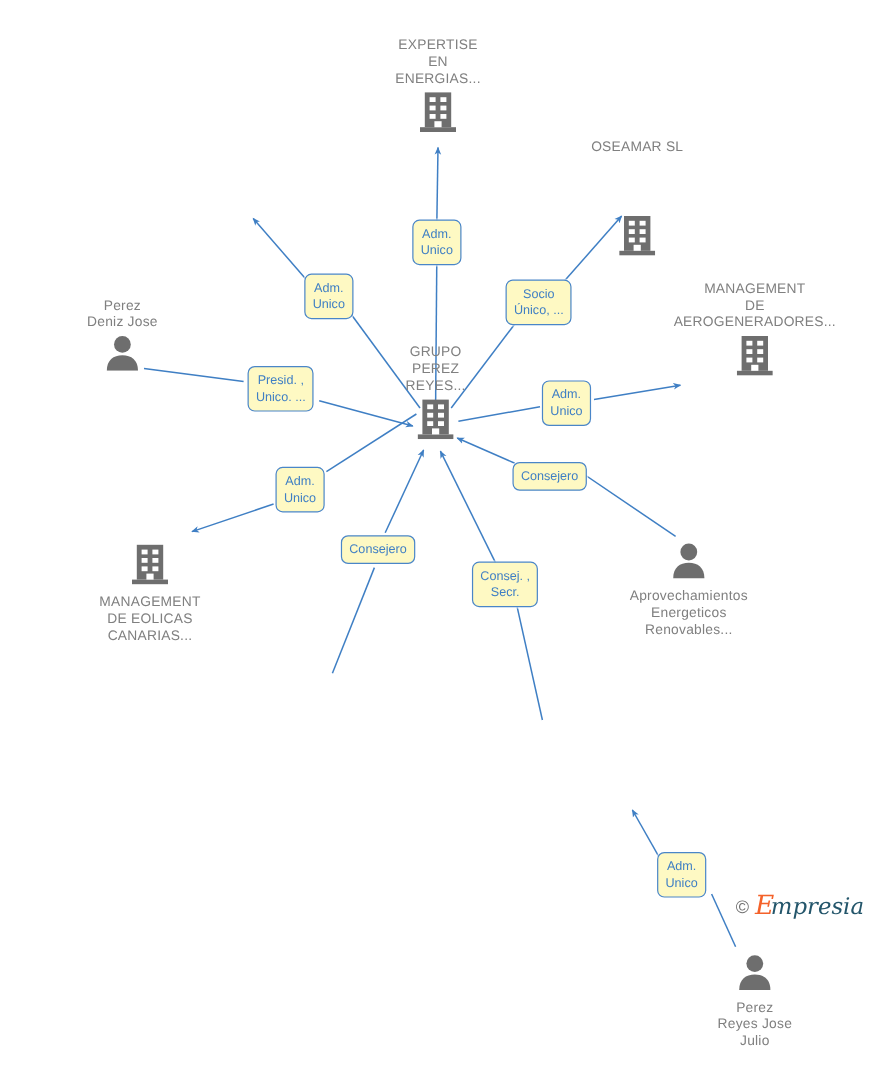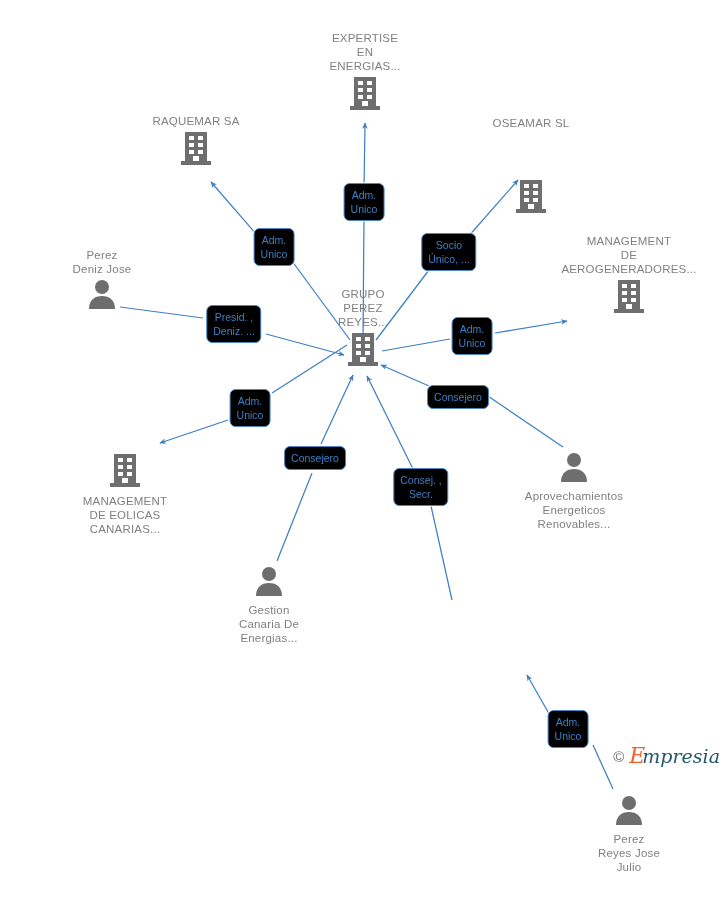--- a/index.html
+++ b/index.html
@@ -37,21 +37,21 @@
     letter-spacing:.3px;
   }
   .node .ico{display:block;}
   .node.label-top .cap{margin-bottom:3px;}
   .node.label-bottom .cap{margin-top:3px;}
 
   
   .elabel{
     position:absolute;
     box-sizing:border-box;
-    background:#000000;
+    background:#fef9c3;
     border:1.3px solid #4a86c8;
     border-radius:6px;
     color:#3f7fc4;
     font-size:10.5px;
     line-height:14px;
     text-align:center;
     padding:4px 6px;
     transform:translate(-50%,-50%);
     white-space:pre-line;
     box-shadow:0 0 0 1px rgba(255,255,255,.6);
@@ -138,40 +138,20 @@
         <rect x="8" y="12" width="5" height="4"></rect>
             <rect x="17" y="12" width="5" height="4"></rect>
         <rect x="8" y="19" width="5" height="4"></rect>
             <rect x="17" y="19" width="5" height="4"></rect>
         <rect x="12" y="25" width="6" height="5"></rect>
       </g>
         </svg>
     </span>
   </div>
 
-  <div class="node label-top" style="left:196px;top:114px;">
-    <span class="cap">RAQUEMAR SA</span>
-    <span class="ico">
-      <svg width="30" height="34" viewBox="0 0 30 34">
-          <g fill="#6e6e6e">
-        <rect x="4" y="1" width="22" height="29"></rect>
-            <rect x="0" y="30" width="30" height="4"></rect>
-      </g>
-          <g fill="#ffffff">
-        <rect x="8" y="5" width="5" height="4"></rect>
-            <rect x="17" y="5" width="5" height="4"></rect>
-        <rect x="8" y="12" width="5" height="4"></rect>
-            <rect x="17" y="12" width="5" height="4"></rect>
-        <rect x="8" y="19" width="5" height="4"></rect>
-            <rect x="17" y="19" width="5" height="4"></rect>
-        <rect x="12" y="25" width="6" height="5"></rect>
-      </g>
-        </svg>
-    </span>
-  </div>
 
   <div class="node label-top" style="left:531px;top:116px;gap:46px;">
     <span class="cap">OSEAMAR SL</span>
     <span class="ico">
       <svg width="30" height="34" viewBox="0 0 30 34">
           <g fill="#6e6e6e">
         <rect x="4" y="1" width="22" height="29"></rect>
             <rect x="0" y="30" width="30" height="4"></rect>
       </g>
           <g fill="#ffffff">
@@ -276,33 +256,20 @@
         <circle cx="16" cy="8" r="7"></circle>
         <path d="M3,30 C3,21 8.5,17 16,17 C23.5,17 29,21 29,30 Z"></path>
       </g>
         </svg>
     </span>
     <span class="cap">Aprovechamientos
 Energeticos
 Renovables...</span>
   </div>
 
-  <div class="node label-bottom" style="left:269px;top:566px;">
-    <span class="ico">
-      <svg width="32" height="30" viewBox="0 0 32 30">
-          <g fill="#6e6e6e">
-        <circle cx="16" cy="8" r="7"></circle>
-        <path d="M3,30 C3,21 8.5,17 16,17 C23.5,17 29,21 29,30 Z"></path>
-      </g>
-        </svg>
-    </span>
-    <span class="cap">Gestion
-Canaria De
-Energias...</span>
-  </div>
 
 
   <div class="node label-bottom" style="left:629px;top:795px;">
     <span class="ico">
       <svg width="32" height="30" viewBox="0 0 32 30">
           <g fill="#6e6e6e">
         <circle cx="16" cy="8" r="7"></circle>
         <path d="M3,30 C3,21 8.5,17 16,17 C23.5,17 29,21 29,30 Z"></path>
       </g>
         </svg>
@@ -314,21 +281,21 @@
 
   <div class="elabel" style="left:364px;top:202px;">Adm.
 Unico</div>
   <div class="elabel" style="left:274px;top:247px;">Adm.
 Unico</div>
   <div class="elabel" style="left:449px;top:252px;">Socio
 Único, ...</div>
   <div class="elabel" style="left:472px;top:336px;">Adm.
 Unico</div>
   <div class="elabel" style="left:234px;top:324px;">Presid. ,
-Deniz. ...</div>
+Unico. ...</div>
   <div class="elabel" style="left:250px;top:408px;">Adm.
 Unico</div>
   <div class="elabel" style="left:458px;top:397px;">Consejero</div>
   <div class="elabel" style="left:315px;top:458px;">Consejero</div>
   <div class="elabel" style="left:421px;top:487px;">Consej. ,
 Secr.</div>
   <div class="elabel" style="left:568px;top:729px;">Adm.
 Unico</div>
 
   <div id="logo">

